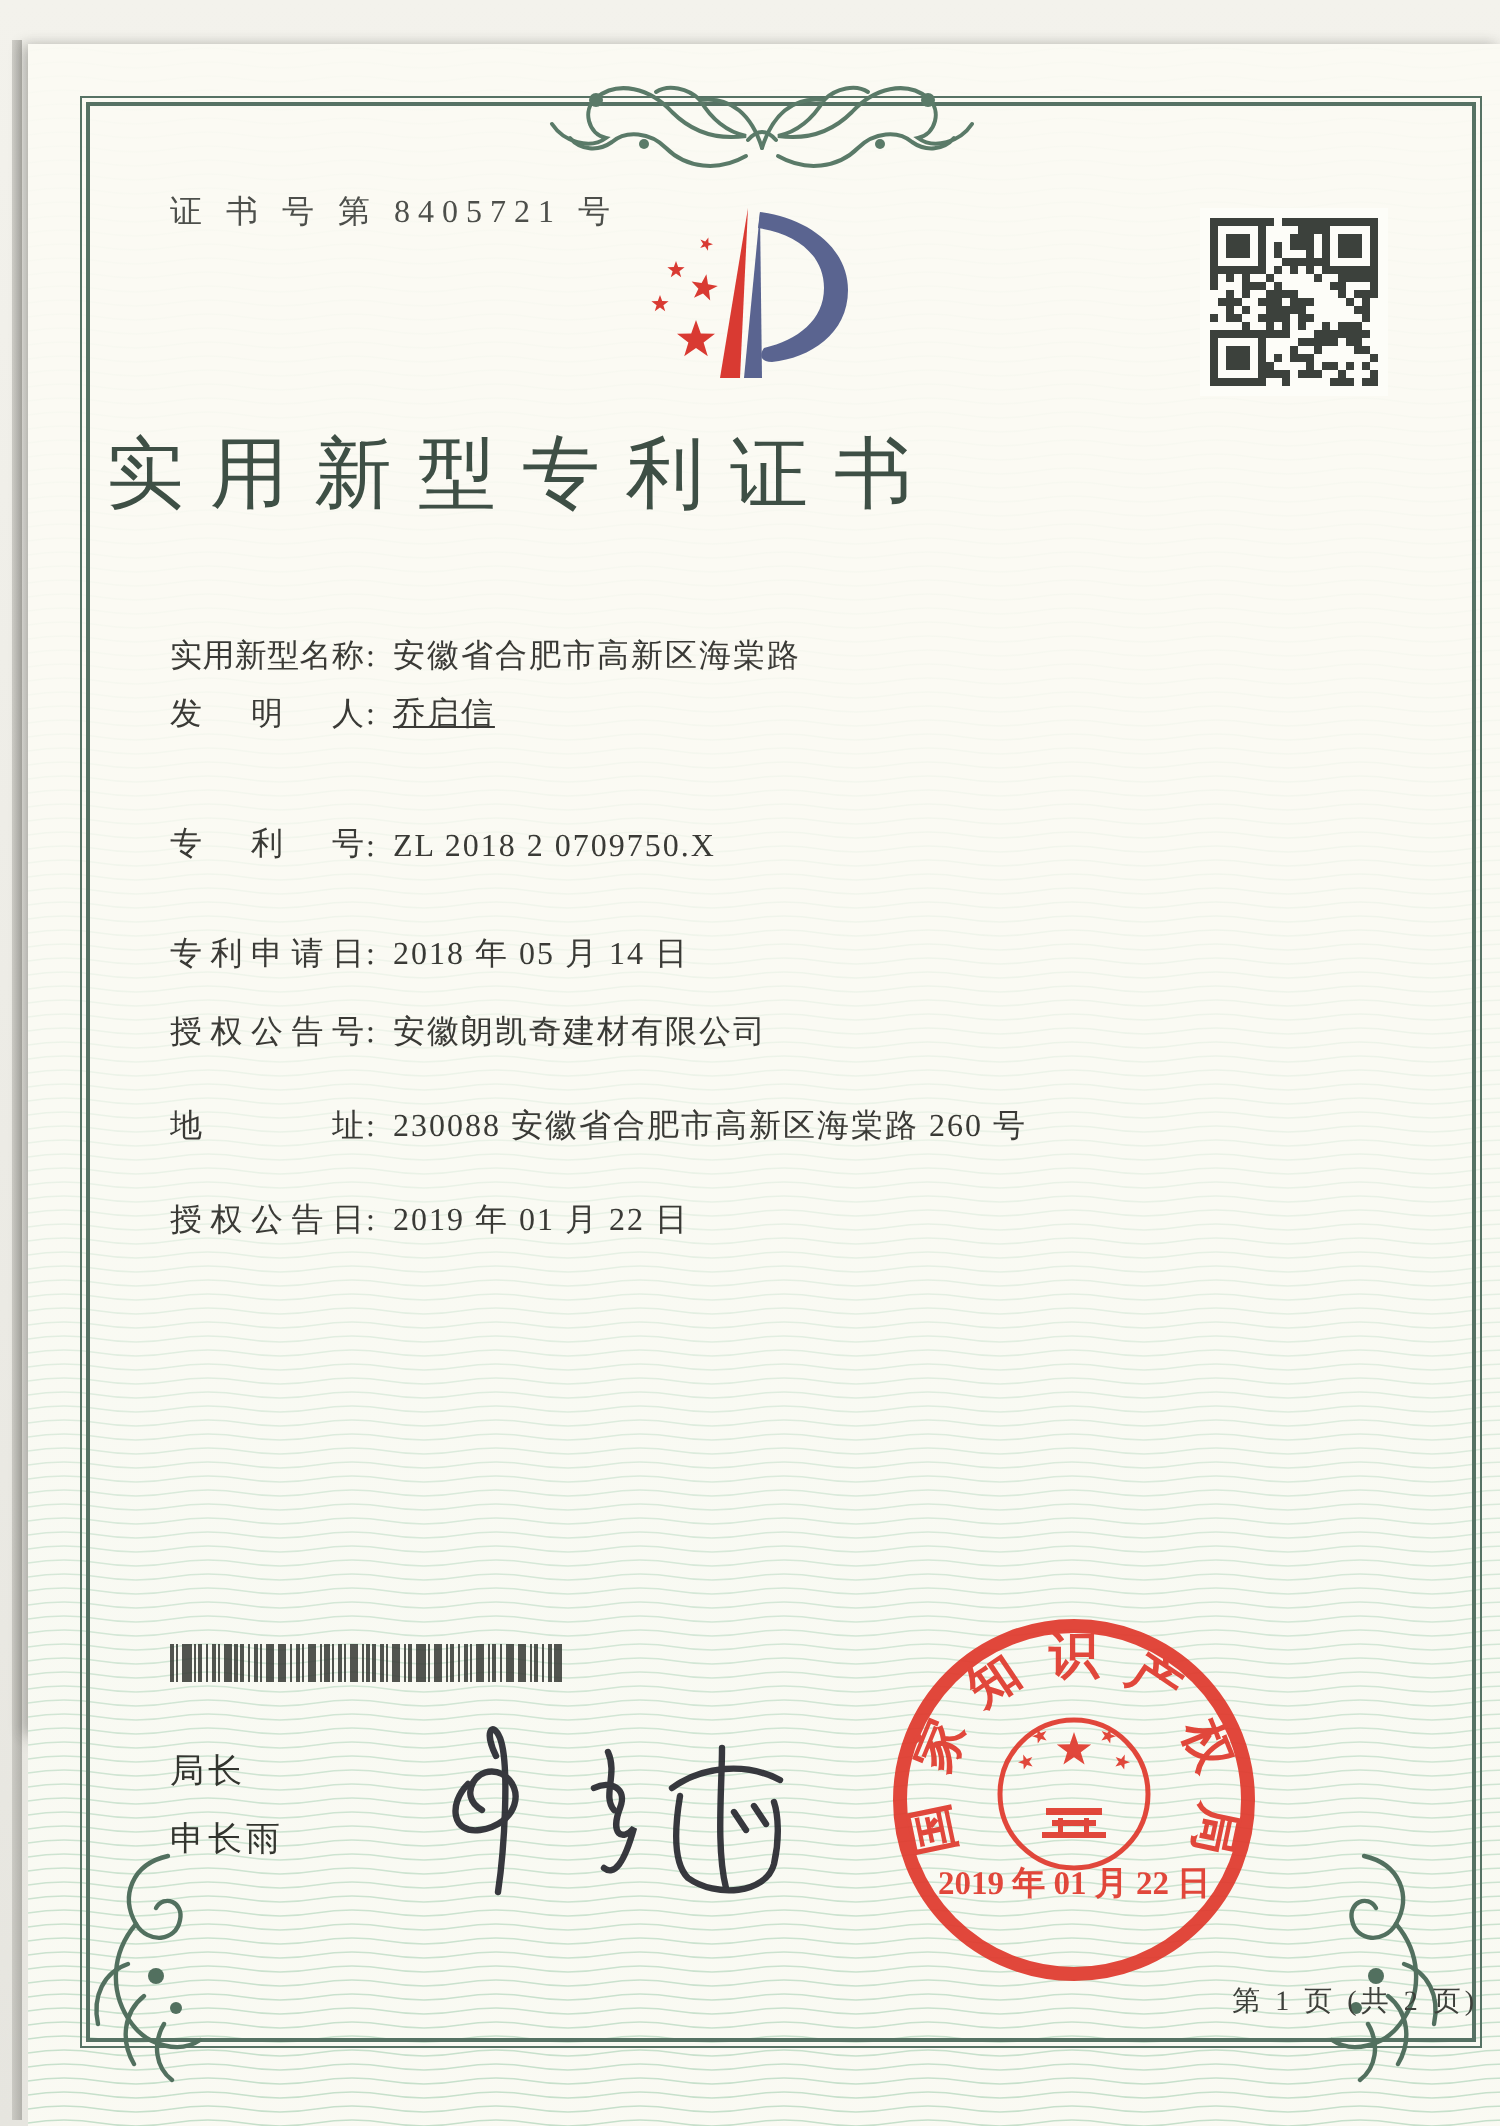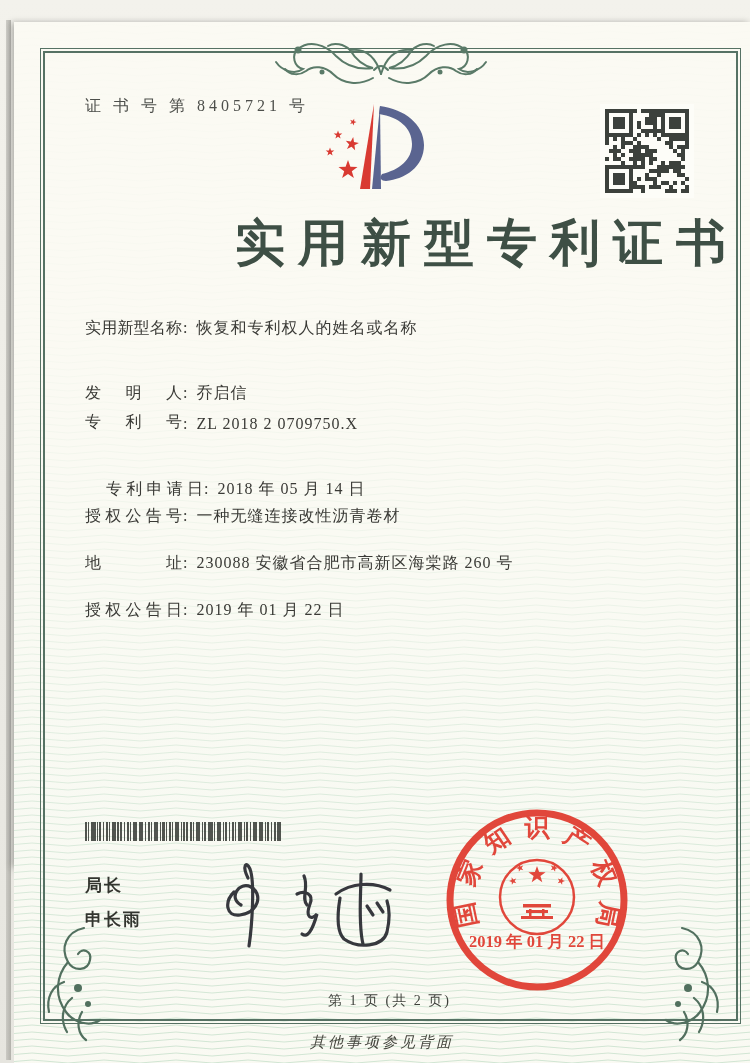--- a/index.html
+++ b/index.html
@@ -27,55 +27,55 @@
   .frame{position:absolute;left:26px;top:26px;width:699px;height:974px;
     border:1px solid #567264;}
   .frame-inner{position:absolute;left:2px;top:2px;right:2px;bottom:2px;
     border:2px solid #567264;}
   .content{position:absolute;left:0;top:0;width:736px;height:1041px;}
 
   .cert-no{position:absolute;left:71px;top:74px;font-size:16px;color:#4d4f4b;
     letter-spacing:4px;}
   .logo{position:absolute;left:296px;top:60px;width:142px;height:124px;}
   .qr{position:absolute;left:586px;top:82px;width:94px;height:94px;}
-  .title{position:absolute;left:26px;top:188px;width:699px;text-align:right;
-    font-size:50px;font-weight:bold;color:#3e4f45;letter-spacing:13px;
+  .title{position:absolute;left:26px;top:188px;width:699px;text-align:left;
+    font-size:39px;font-weight:normal;color:#3e4f45;letter-spacing:13px;
     text-indent:13px;}
 
   .fields{position:absolute;left:71px;top:0;width:600px;}
   .f-row{position:absolute;left:0;font-size:16px;color:#3a3a36;white-space:nowrap;}
   .f-label{display:inline-block;width:97px;text-align:justify;text-align-last:justify;
     vertical-align:bottom;}
   .f-colon{display:inline-block;margin:0 9px 0 1px;}
   .f-value{letter-spacing:1px;}
-  .r1{top:296px;} .r2{top:361px;} .r3{top:390px;} .r4{top:457px;margin-left:21px;}
+  .r1{top:296px;} .r2{top:325px;text-decoration:underline;} .r3{top:390px;} .r4{top:445px;}
   .r5{top:484px;} .r6{top:531px;} .r7{top:578px;}
   .grant-no{position:absolute;left:306px;top:0;white-space:nowrap;}
   .grant-no .f-label{width:85px;}
 
   .body-text{position:absolute;left:71px;top:612px;width:586px;
     font-size:15.5px;line-height:27px;color:#45443c;font-style:italic;
     text-align:justify;}
   .body-text p{margin:0;text-indent:2em;}
 
   .barcode{position:absolute;left:71px;top:800px;width:196px;height:19px;
     background:
       repeating-linear-gradient(90deg,#343833 0 1px,transparent 1px 3px),
       repeating-linear-gradient(90deg,#343833 0 2px,transparent 2px 7px),
       repeating-linear-gradient(90deg,transparent 0 9px,#343833 9px 11px,transparent 11px 23px);
     opacity:.85;}
 
   .signer{position:absolute;left:71px;top:852px;font-size:17px;color:#33352f;}
-  .signer div{margin-bottom:11px;letter-spacing:2px;font-weight:bold;}
+  .signer div{margin-bottom:11px;letter-spacing:2px;}
   .signature{position:absolute;left:196px;top:832px;width:200px;height:100px;}
 
   .seal{position:absolute;left:428px;top:783px;width:190px;height:190px;
     opacity:.93;}
 
-  .page-info{position:absolute;left:26px;top:970px;width:699px;text-align:center;
+  .page-info{position:absolute;left:26px;top:970px;width:699px;text-align:right;
     font-size:14px;color:#3e403b;letter-spacing:2px;}
   .back-note{position:absolute;left:0;top:1011px;width:736px;text-align:center;
     font-size:15px;color:#45463e;font-style:italic;letter-spacing:3px;}
 
   .orn{position:absolute;}
   .orn-top{left:242px;top:2px;width:250px;height:70px;}
   .orn-bl{left:8px;top:902px;width:90px;height:122px;}
   .orn-br{left:640px;top:902px;width:90px;height:122px;}
 </style>
 </head>
@@ -397,33 +397,33 @@
             <rect x="73" y="85" width="4" height="4"></rect>
             <rect x="81" y="85" width="4" height="4"></rect>
             <rect x="85" y="85" width="4" height="4"></rect>
           </g>
       </svg>
 
       <div class="title">实用新型专利证书</div>
 
       <div class="fields">
         <div class="f-row r1">
-          <span class="f-label">实用新型名称</span><span class="f-colon">:</span><span class="f-value">恢复和专利权人的姓名或名称</span>
+          <span class="f-label">实用新型名称</span><span class="f-colon">:</span><span class="f-value">安徽省合肥市高新区海棠路</span>
         </div>
         <div class="f-row r2">
           <span class="f-label">发明人</span><span class="f-colon">:</span><span class="f-value">乔启信</span>
         </div>
         <div class="f-row r3">
           <span class="f-label">专利号</span><span class="f-colon">:</span><span class="f-value">ZL 2018 2 0709750.X</span>
         </div>
         <div class="f-row r4">
           <span class="f-label">专利申请日</span><span class="f-colon">:</span><span class="f-value">2018 年 05 月 14 日</span>
         </div>
         <div class="f-row r5">
-          <span class="f-label">授权公告号</span><span class="f-colon">:</span><span class="f-value">一种无缝连接改性沥青卷材</span>
+          <span class="f-label">授权公告号</span><span class="f-colon">:</span><span class="f-value">安徽朗凯奇建材有限公司</span>
         </div>
         <div class="f-row r6">
           <span class="f-label">地址</span><span class="f-colon">:</span><span class="f-value">230088 安徽省合肥市高新区海棠路 260 号</span>
         </div>
         <div class="f-row r7">
           <span class="f-label">授权公告日</span><span class="f-colon">:</span><span class="f-value">2019 年 01 月 22 日</span>
         </div>
       </div>
 
 
@@ -467,16 +467,15 @@
           <rect x="81" y="99" width="28" height="3.5"></rect>
           <rect x="84" y="105" width="22" height="3"></rect>
           <rect x="79" y="111" width="32" height="3"></rect>
           <rect x="87" y="104" width="2.5" height="7"></rect>
           <rect x="100" y="104" width="2.5" height="7"></rect>
         </g>
         <text x="95" y="142" text-anchor="middle" font-size="16.5" font-weight="bold" fill="#e03a2e" font-family="'Liberation Serif','DejaVu Serif',serif">2019 年 01 月 22 日</text>
       </svg>
 
       <div class="page-info">第 1 页 (共 2 页)</div>
-      <div class="back-note">其他事项参见背面</div>
     </div>
   </div>
 </div>
 
 </body></html>

